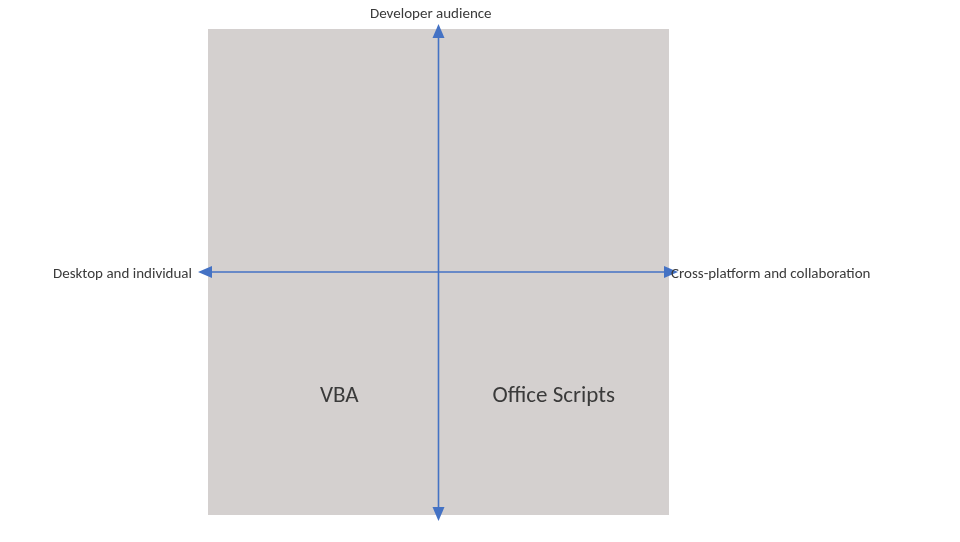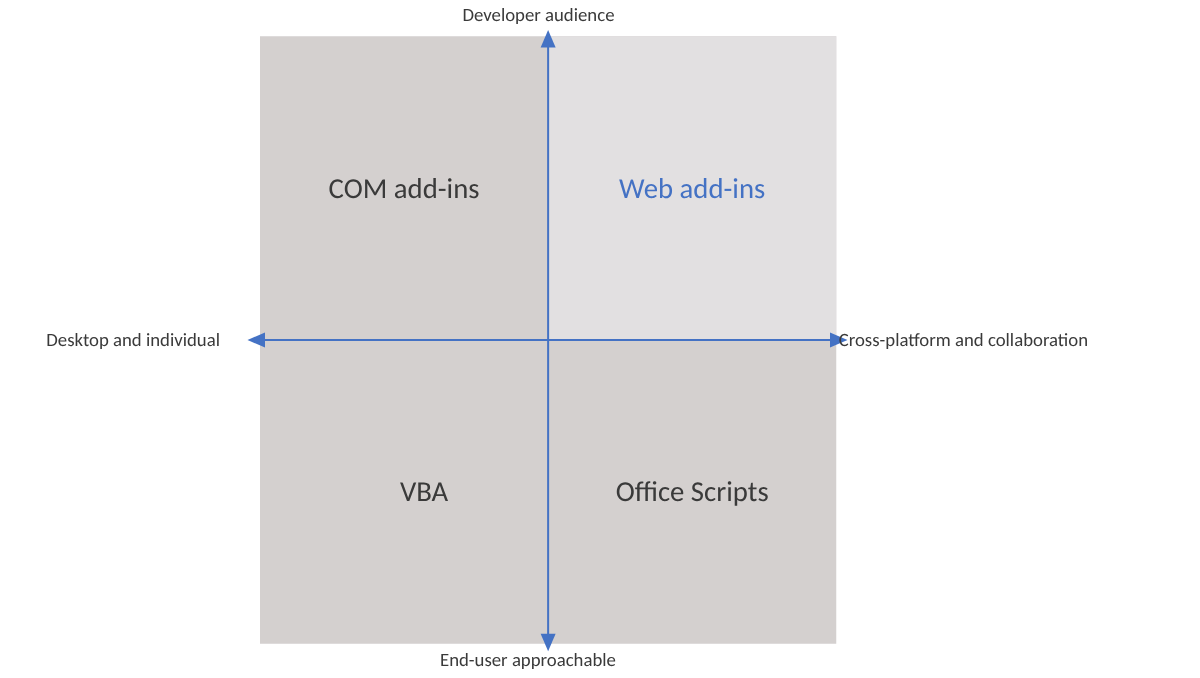--- a/index.html
+++ b/index.html
@@ -59,26 +59,20 @@
     color: #3a3a3a;
     white-space: nowrap;
   }
 </style>
 </head>
 <body>
 
 <div class="canvas">
 
   <div class="quad-box">
-    <div class="quad-cell tl">
-      <span>COM add-ins</span>
-    </div>
-    <div class="quad-cell tr">
-      <span class="highlight">Web add-ins</span>
-    </div>
     <div class="quad-cell bl">
       <span>VBA</span>
     </div>
     <div class="quad-cell br">
       <span>Office Scripts</span>
     </div>
 
     <svg class="axis" viewBox="-20 -7 501 501" width="501" height="501" style="left:-20px; top:-7px;">
 
       <line x1="230.5" y1="6" x2="230.5" y2="481"></line>
@@ -86,19 +80,18 @@
       <polygon points="230.5,492 224.5,478 236.5,478"></polygon>
 
       <line x1="1" y1="243" x2="459" y2="243"></line>
       <polygon points="-10,243 4,237 4,249"></polygon>
       <polygon points="470,243 456,237 456,249"></polygon>
     </svg>
   </div>
 
   <div class="axis-label" style="left:370px; top:4px;">Developer audience</div>
 
-  <div class="axis-label" style="left:352px; top:520px;">End-user approachable</div>
 
-  <div class="axis-label" style="right:784px; top:264px; text-align:center;">Desktop and individual</div>
+  <div class="axis-label" style="right:768px; top:264px; text-align:center;">Desktop and individual</div>
 
   <div class="axis-label" style="left:671px; top:264px;">Cross-platform and collaboration</div>
 
 </div>
 
 </body></html>

